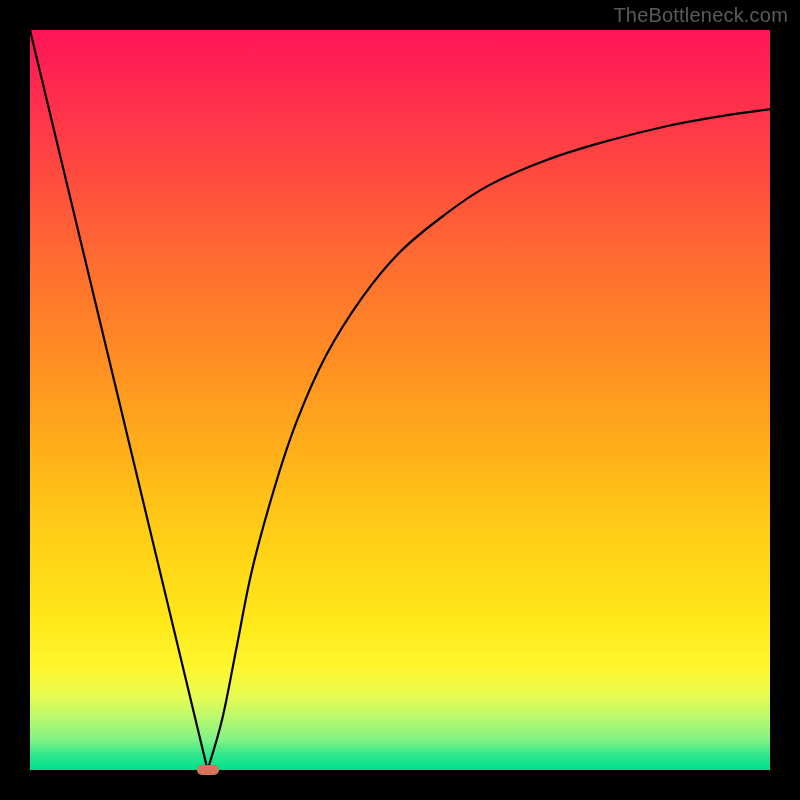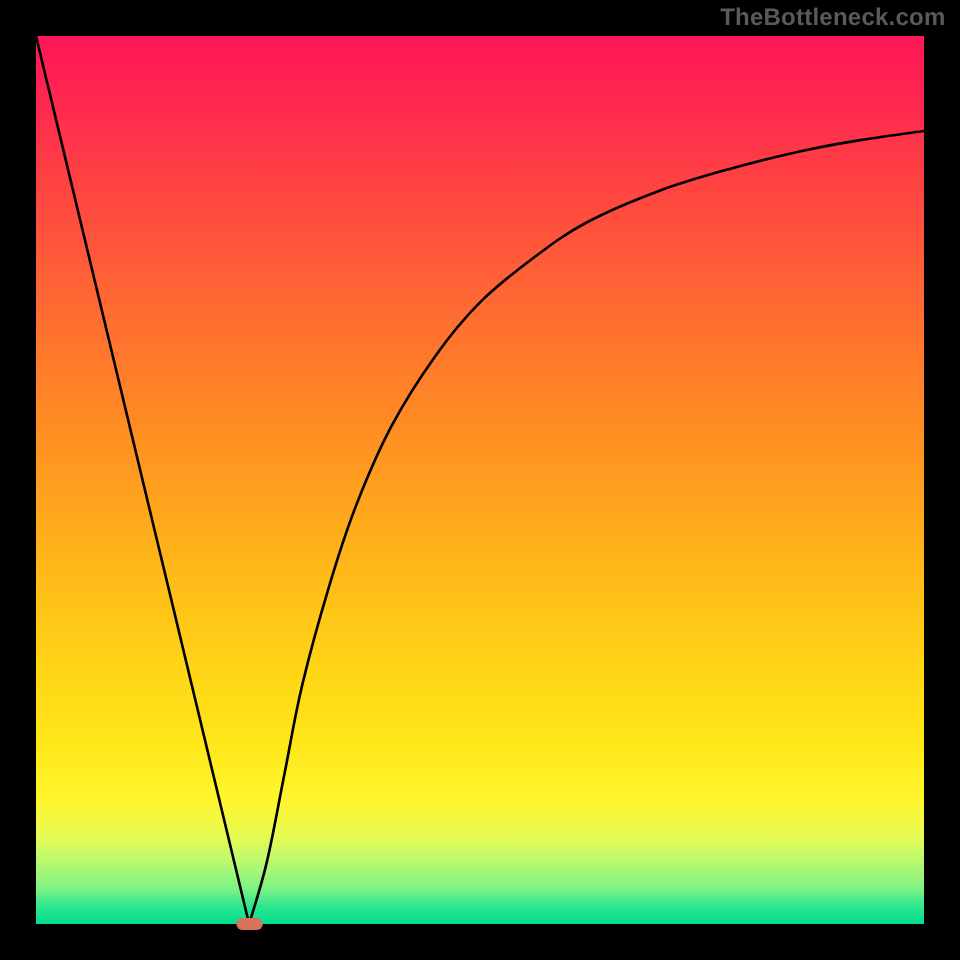--- a/index.html
+++ b/index.html
@@ -41,21 +41,21 @@
       #2fe68f 98%,
       #00df8e 100%
     );
   }
   .watermark {
     position: absolute;
     top: 4px;
     right: 12px;
     color: #5a5a5a;
     font-size: 20px;
-    font-weight: 700;
+    font-weight: 400;
     letter-spacing: 0.2px;
     user-select: none;
   }
   svg.curve {
     position: absolute;
     left: 0;
     top: 0;
     width: 740px;
     height: 740px;
   }

